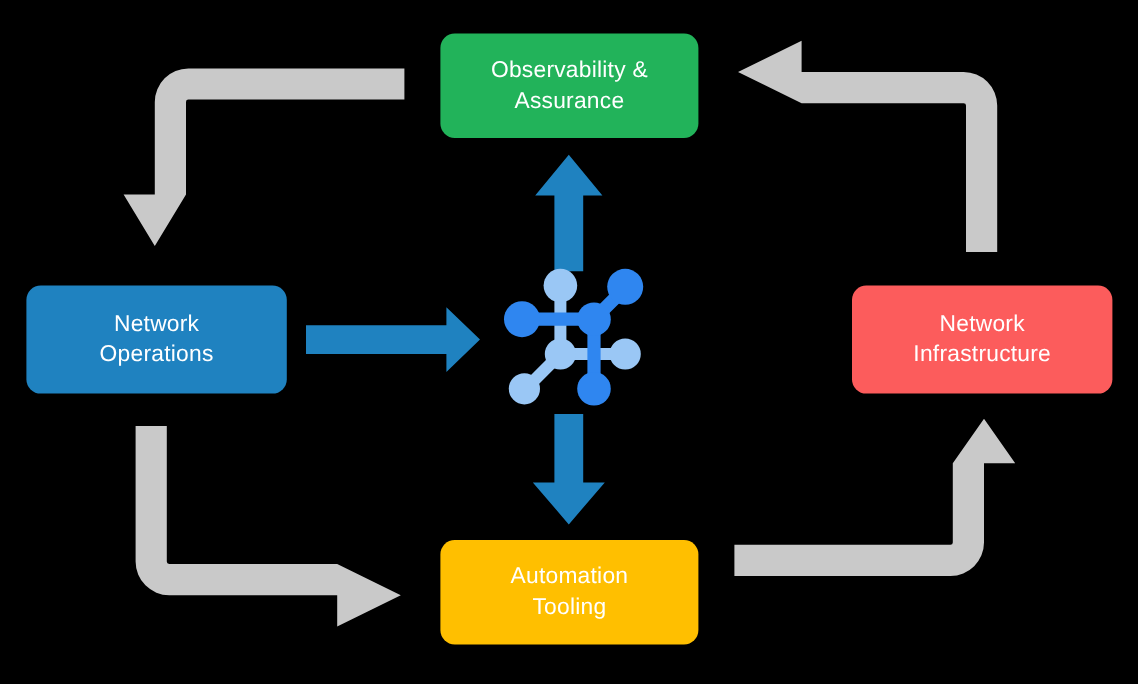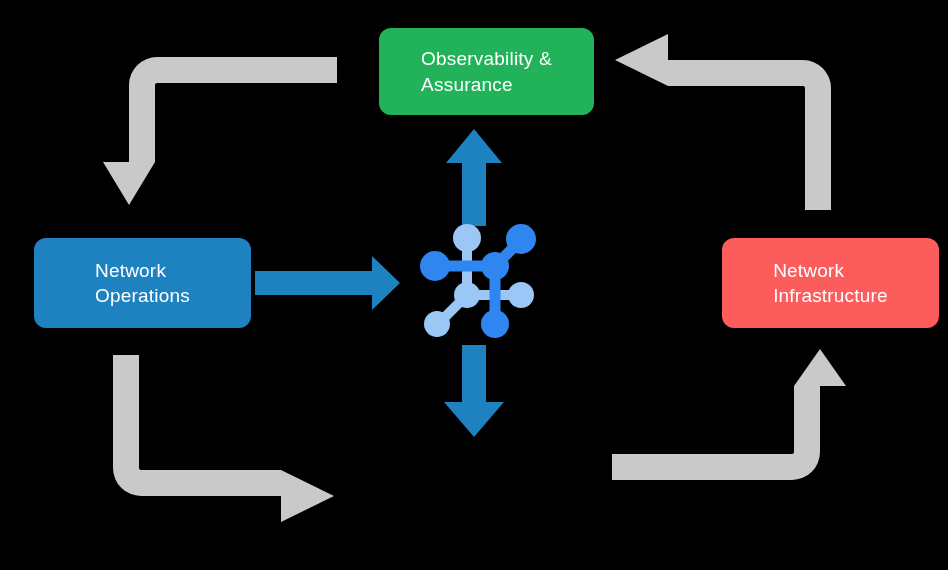--- a/index.html
+++ b/index.html
@@ -19,29 +19,29 @@
     width: 948px;
     height: 570px;
     background: #000000;
   }
   .node-box {
     position: absolute;
     border-radius: 12px;
     display: flex;
     align-items: center;
     justify-content: center;
+    text-align: center;
     color: #ffffff;
     font-size: 19px;
     line-height: 1.32;
     font-weight: 400;
     letter-spacing: 0.2px;
     box-sizing: border-box;
     padding: 6px 10px;
     user-select: none;
-    margin-left: 12px;
   }
   .node-label {
     white-space: pre-line;
     display: block;
   }
 
   
   #box-observability {
     left: 367px; top: 28px; width: 215px; height: 87px;
   }
@@ -139,14 +139,18 @@
   <div class="node-box" id="box-network-operations" style="background:#1f82c0">
     <span class="node-label">Network
 Operations</span>
   </div>
 
   <div class="node-box" id="box-network-infrastructure" style="background:#fc5c5c">
     <span class="node-label">Network
 Infrastructure</span>
   </div>
 
+  <div class="node-box" id="box-automation-tooling" style="background:#ffbf00">
+    <span class="node-label">Automation
+Tooling</span>
+  </div>
 
 </div>
 
 </body></html>

